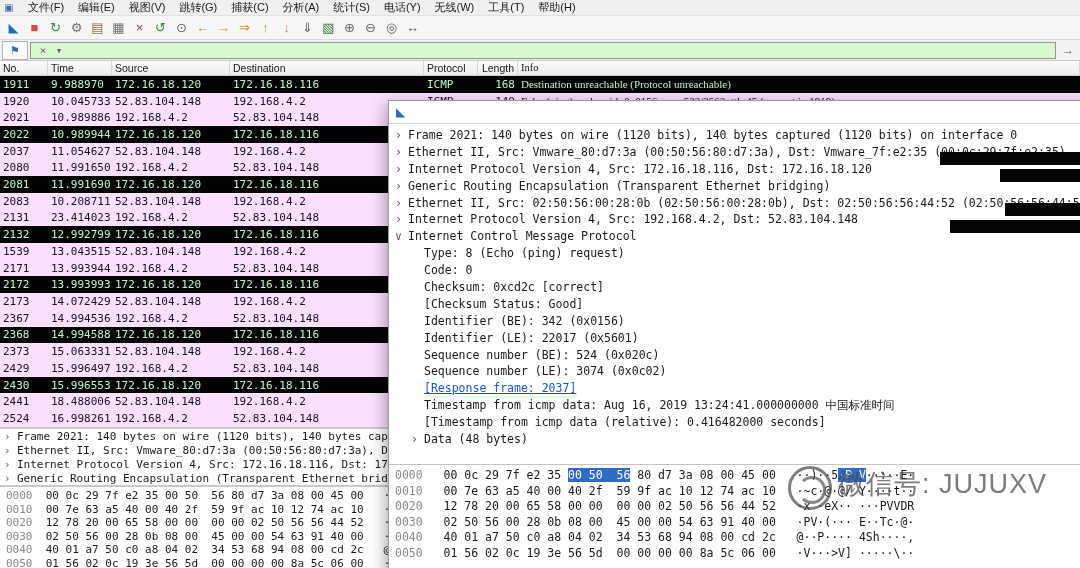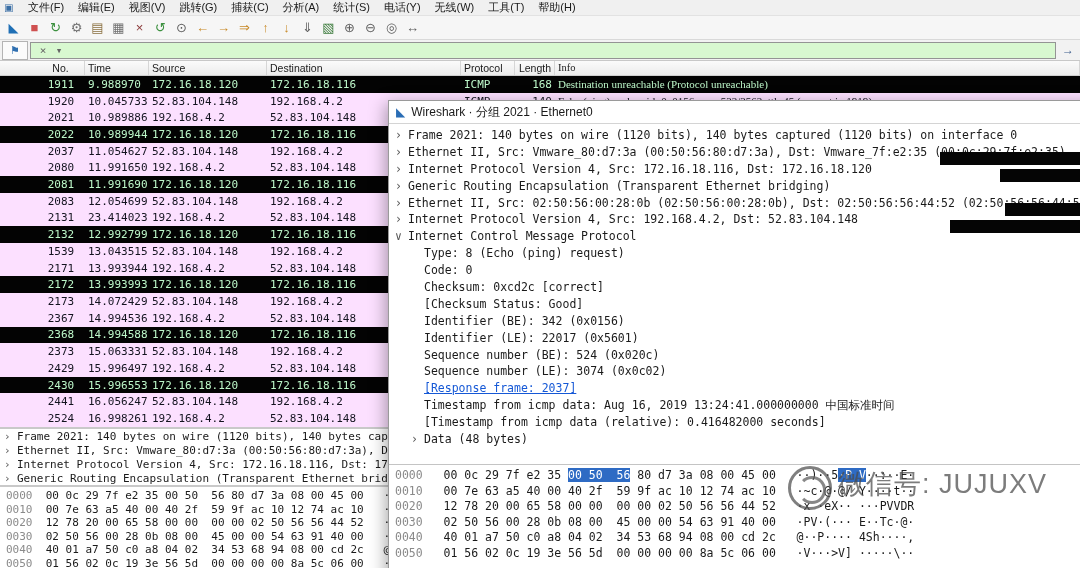--- a/index.html
+++ b/index.html
@@ -36,21 +36,21 @@
   .pkt-header{height:15px;flex:0 0 15px;display:flex;background:linear-gradient(#fbfbfb,#ececec);
     border-bottom:1px solid #cfcfcf;font-size:10.5px;box-sizing:border-box;}
   .hcell{border-right:1px solid #d6d6d6;padding:0 3px;line-height:14px;white-space:nowrap;
     overflow:hidden;box-sizing:border-box;}
 
   
   .pkt-list{flex:0 0 351px;overflow:hidden;font-size:11px;}
   .prow{height:16.71px;display:flex;align-items:center;background:var(--row-pink);color:#13131f;}
   .prow.err{background:var(--err-bg);color:var(--err-fg);}
   .pcell{padding:0 3px;white-space:pre;overflow:hidden;box-sizing:border-box;}
-  .c0{width:48px;text-align:center;flex:0 0 48px;margin-left:37px;}
+  .c0{width:48px;text-align:left;flex:0 0 48px;}
   .c1{width:64px;flex:0 0 64px;}
   .c2{width:118px;flex:0 0 118px;}
   .c3{width:194px;flex:0 0 194px;}
   .c4{width:54px;flex:0 0 54px;}
   .c5{width:40px;flex:0 0 40px;text-align:right;}
   .c6{flex:1;font-family:Liberation Serif, serif;}
 
   
   .detail-pane{flex:0 0 58px;border-top:2px solid #c9c9c9;background:#fff;
     padding:1px 0 0 4px;font-size:11px;box-sizing:border-box;overflow:hidden;}
@@ -210,21 +210,21 @@
         <div class="pcell c0">2081</div>
         <div class="pcell c1">11.991690</div>
         <div class="pcell c2">172.16.18.120</div>
         <div class="pcell c3">172.16.18.116</div>
         <div class="pcell c4"></div>
         <div class="pcell c5"></div>
         <div class="pcell c6"></div>
       </div>
       <div class="prow">
         <div class="pcell c0">2083</div>
-        <div class="pcell c1">12.054699</div>
+        <div class="pcell c1">10.208711</div>
         <div class="pcell c2">52.83.104.148</div>
         <div class="pcell c3">192.168.4.2</div>
         <div class="pcell c4"></div>
         <div class="pcell c5"></div>
         <div class="pcell c6"></div>
       </div>
       <div class="prow">
         <div class="pcell c0">2131</div>
         <div class="pcell c1">23.414023</div>
         <div class="pcell c2">192.168.4.2</div>
@@ -318,21 +318,21 @@
         <div class="pcell c0">2430</div>
         <div class="pcell c1">15.996553</div>
         <div class="pcell c2">172.16.18.120</div>
         <div class="pcell c3">172.16.18.116</div>
         <div class="pcell c4"></div>
         <div class="pcell c5"></div>
         <div class="pcell c6"></div>
       </div>
       <div class="prow">
         <div class="pcell c0">2441</div>
-        <div class="pcell c1">16.056247</div>
+        <div class="pcell c1">18.488006</div>
         <div class="pcell c2">52.83.104.148</div>
         <div class="pcell c3">192.168.4.2</div>
         <div class="pcell c4"></div>
         <div class="pcell c5"></div>
         <div class="pcell c6"></div>
       </div>
       <div class="prow">
         <div class="pcell c0">2524</div>
         <div class="pcell c1">16.998261</div>
         <div class="pcell c2">192.168.4.2</div>
@@ -355,21 +355,20 @@
       <div class="hxrow"><span class="off">0010  </span><span>00 7e 63 a5 40 00 40 2f  59 9f ac 10 12 74 ac 10   ·~c·@·@/ Y····t··</span></div>
       <div class="hxrow"><span class="off">0020  </span><span>12 78 20 00 65 58 00 00  00 00 02 50 56 56 44 52   ·x ·eX·· ···PVVDR</span></div>
       <div class="hxrow"><span class="off">0030  </span><span>02 50 56 00 28 0b 08 00  45 00 00 54 63 91 40 00   ·PV·(··· E··Tc·@·</span></div>
       <div class="hxrow"><span class="off">0040  </span><span>40 01 a7 50 c0 a8 04 02  34 53 68 94 08 00 cd 2c   @··P···· 4Sh····,</span></div>
       <div class="hxrow"><span class="off">0050  </span><span>01 56 02 0c 19 3e 56 5d  00 00 00 00 8a 5c 06 00   ·V···&gt;V] ·····\··</span></div>
     </div>
 
   <div class="popup">
     <div class="popup-title">
       <span class="fin">◣</span>
-      <span>Wireshark · 分组 2021 · Ethernet0</span>
     </div>
     <div class="popup-tree mono">
         <div class="trow" style="padding-left: 6px;"><span class="exp">›</span><span>Frame 2021: 140 bytes on wire (1120 bits), 140 bytes captured (1120 bits) on interface 0</span></div>
         <div class="trow" style="padding-left: 6px;"><span class="exp">›</span><span>Ethernet II, Src: Vmware_80:d7:3a (00:50:56:80:d7:3a), Dst: Vmware_7f:e2:35 (00:0c:29:7f:e2:35)</span></div>
         <div class="trow" style="padding-left: 6px;"><span class="exp">›</span><span>Internet Protocol Version 4, Src: 172.16.18.116, Dst: 172.16.18.120</span></div>
         <div class="trow" style="padding-left: 6px;"><span class="exp">›</span><span>Generic Routing Encapsulation (Transparent Ethernet bridging)</span></div>
         <div class="trow" style="padding-left: 6px;"><span class="exp">›</span><span>Ethernet II, Src: 02:50:56:00:28:0b (02:50:56:00:28:0b), Dst: 02:50:56:56:44:52 (02:50:56:56:44:52)</span></div>
         <div class="trow" style="padding-left: 6px;"><span class="exp">›</span><span>Internet Protocol Version 4, Src: 192.168.4.2, Dst: 52.83.104.148</span></div>
         <div class="trow" style="padding-left: 6px;"><span class="exp">∨</span><span>Internet Control Message Protocol</span></div>
         <div class="trow" style="padding-left: 22px;"><span class="exp"></span><span>Type: 8 (Echo (ping) request)</span></div>

